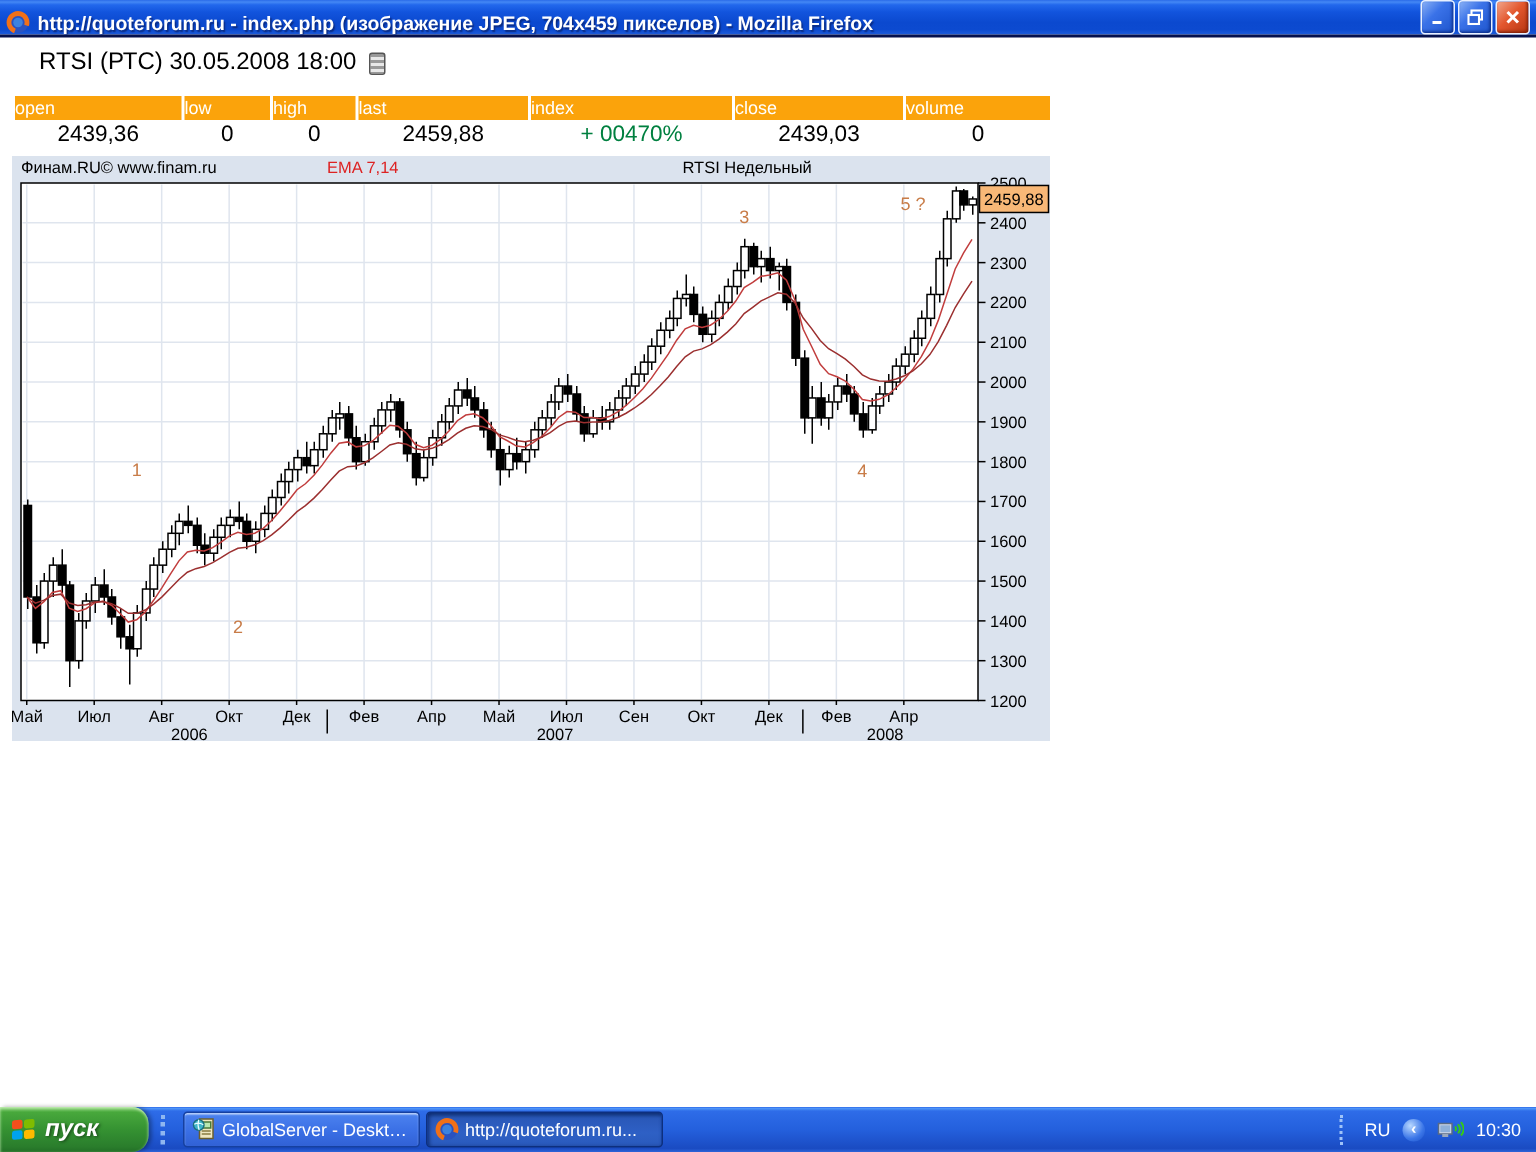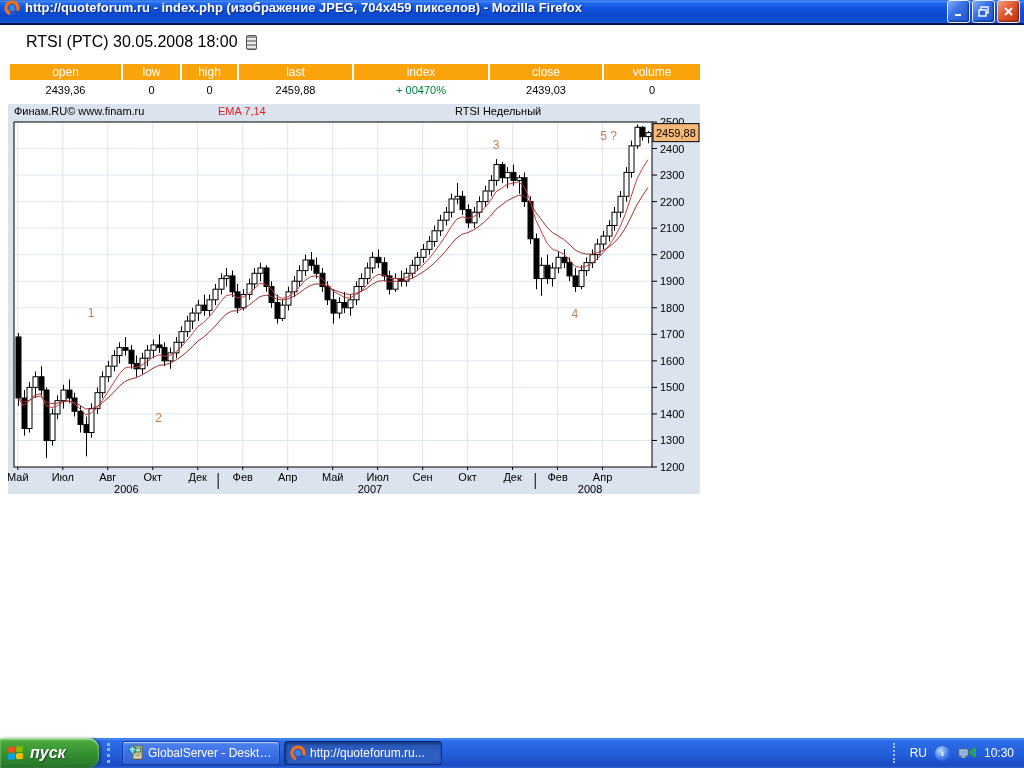--- a/index.html
+++ b/index.html
@@ -3,40 +3,40 @@
 <meta charset="utf-8">
 <style>
   html,body{margin:0;padding:0;background:#888;}
   .screen{position:relative;width:1024px;height:768px;background:#fff;overflow:hidden;
           font-family:"Liberation Sans",sans-serif;}
 
   
   .titlebar{position:absolute;left:0;top:0;width:100%;height:25px;
     background:linear-gradient(180deg,#2a6be8 0%,#4488f5 6%,#2268ec 14%,#1254dd 35%,#0b49cf 65%,#0c4ad0 86%,#1d5cda 100%);
     border-bottom:2px solid #06114d;
-    display:flex;align-items:flex-start;padding:0 4px;box-sizing:border-box;}
+    display:flex;align-items:flex-end;padding:0 4px;box-sizing:border-box;}
   .title-text{flex:1;margin-left:5px;color:#fff;font-weight:bold;font-size:13px;
     text-shadow:1px 1px 1px #0a2a80;white-space:nowrap;overflow:hidden;}
   .winbtns{display:flex;gap:2px;}
   .wbtn{width:21px;height:21px;border-radius:3px;border:1px solid #e8f0ff;
     display:flex;align-items:center;justify-content:center;
     background:linear-gradient(135deg,#8ab1f6 0%,#3a72e8 40%,#1e55cc 100%);
     box-shadow:inset -1px -1px 2px #0c2f8a;}
   .wbtn.close{background:linear-gradient(135deg,#f2a68c 0%,#e3572e 45%,#b53410 100%);
     box-shadow:inset -1px -1px 2px #7c1e06;}
 
   
   .heading-row{position:absolute;left:10px;top:33px;font-size:16px;color:#000;display:flex;align-items:center;gap:8px;margin-left:16px;}
   .phone-icon{display:inline-block;width:9px;height:13px;border:1px solid #555;border-radius:2px;background:
      repeating-linear-gradient(180deg,#999 0 2px,#e8e8e8 2px 4px);}
 
   .quote-table{position:absolute;left:10px;top:64px;width:690px;}
   .qrow{display:flex;gap:2px;}
-  .qh{background:#fba30b;color:#fff;font-size:12px;text-align:center;height:16px;line-height:16px;}
-  .qv{color:#000;font-size:11px;text-align:center;height:20px;line-height:20px;background:#fff;}
+  .qh{background:#fba30b;color:#fff;font-size:12px;text-align:left;height:16px;line-height:16px;}
+  .qv{color:#000;font-size:15px;text-align:center;height:20px;line-height:20px;background:#fff;}
   .qrow>*:nth-child(1){flex:0 0 111px;}
   .qrow>*:nth-child(2){flex:0 0 57px;}
   .qrow>*:nth-child(3){flex:0 0 55px;}
   .qrow>*:nth-child(4){flex:0 0 113px;}
   .qrow>*:nth-child(5){flex:0 0 134px;}
   .qrow>*:nth-child(6){flex:0 0 112px;}
   .qrow>*:nth-child(7){flex:0 0 96px;}
   .qv.green{color:#008040;}
 
   .chart-box{position:absolute;left:8px;top:104px;width:692px;height:390px;background:#dbe3ee;}

